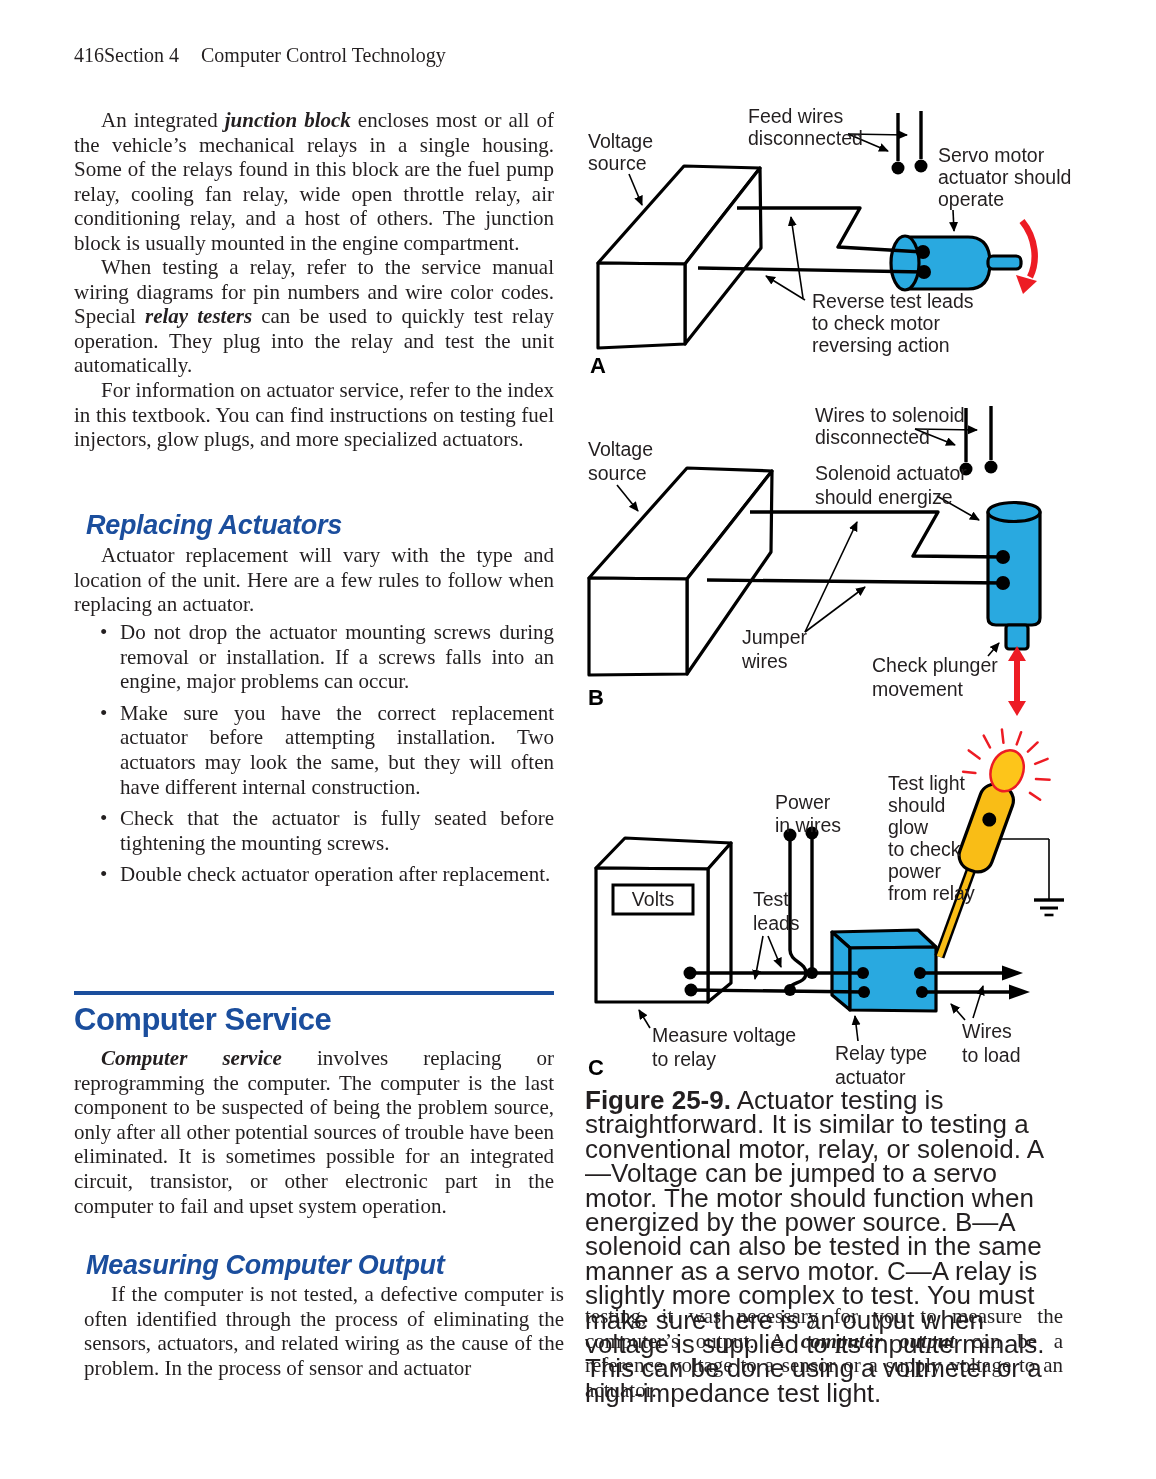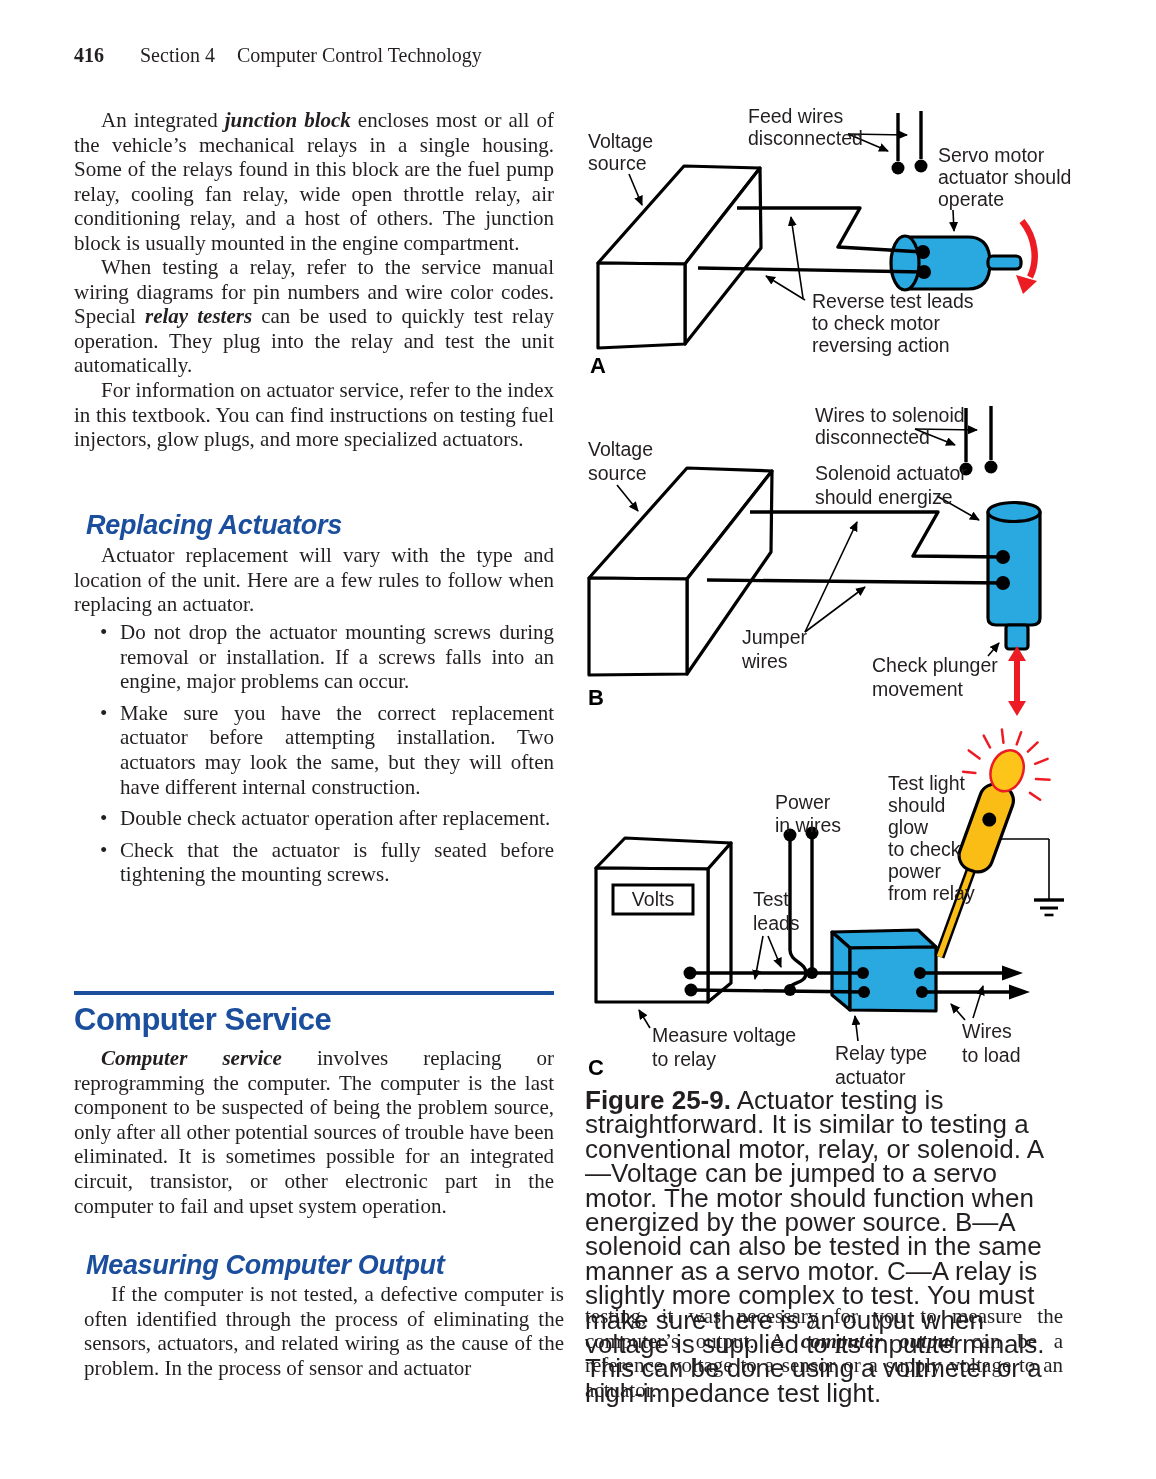--- a/index.html
+++ b/index.html
@@ -8,22 +8,22 @@
   html,body{margin:0;padding:0;background:#888;}
   .page{position:relative;width:1156px;height:1479px;background:#ffffff;overflow:hidden;
         font-family:"Liberation Serif","DejaVu Serif",serif;color:var(--ink);}
   .abs{position:absolute;}
   .serif{font-size:21px;line-height:24.6px;text-align:justify;}
   p{margin:0;}
   .ind{text-indent:27px;}
   .em{font-weight:bold;font-style:italic;}
   .b{font-weight:bold;}
   .pagehead{font-size:20px;color:var(--ink);}
-  .pagehead .num{font-weight:bold;}
-  .pagehead .sec{margin-left:36px;}
+  .pagehead .num{font-weight:normal;}
+  .pagehead .sec{}
   .pagehead .ttl{margin-left:22px;}
   .h-sub{font-family:"Liberation Sans","DejaVu Sans",sans-serif;font-weight:bold;font-style:italic;
          font-size:27px;color:var(--accent);margin:12px;letter-spacing:-0.3px;}
   .h-main{font-family:"Liberation Sans","DejaVu Sans",sans-serif;font-weight:bold;
           font-size:31px;color:var(--accent);margin:0;letter-spacing:-0.5px;}
   .rule{background:var(--accent);height:4px;}
   .bullets{list-style:none;margin:0;padding:0;font-size:21px;line-height:24.6px;text-align:justify;}
   .bullets li{position:relative;padding-left:46px;margin-bottom:7px;}
   .bullets li::before{content:"\2022";position:absolute;left:26px;top:0;}
   .caption{font-family:"Liberation Sans","DejaVu Sans",sans-serif;font-size:26px;
@@ -52,22 +52,22 @@
   <p class="abs serif ind" style="left:74px;top:255px;width:480px;"><span>When testing a relay, refer to the service manual wiring diagrams for pin numbers and wire color codes. Special </span><span class="em">relay testers</span><span> can be used to quickly test relay operation. They plug into the relay and test the unit automatically.</span></p>
   <p class="abs serif ind" style="left:74px;top:378px;width:480px;"><span>For information on actuator service, refer to the index in this textbook. You can find instructions on testing fuel injectors, glow plugs, and more specialized actuators.</span></p>
 
   <h2 class="abs h-sub" style="left:74px;top:498px;width:480px;">Replacing Actuators</h2>
 
   <p class="abs serif ind" style="left:74px;top:543px;width:480px;"><span>Actuator replacement will vary with the type and location of the unit. Here are a few rules to follow when replacing an actuator.</span></p>
 
   <ul class="abs bullets" style="left:74px;top:620px;width:480px;">
     <li>Do not drop the actuator mounting screws during removal or installation. If a screws falls into an engine, major problems can occur.</li>
     <li>Make sure you have the correct replacement actuator before attempting installation. Two actuators may look the same, but they will often have different internal construction.</li>
+    <li>Check that the actuator is fully seated before tightening the mounting screws.</li>
     <li>Double check actuator operation after replacement.</li>
-    <li>Check that the actuator is fully seated before tightening the mounting screws.</li>
   </ul>
 
   <div class="abs rule" style="left:74px;top:991px;width:480px;"></div>
   <h1 class="abs h-main" style="left:74px;top:1002px;width:480px;">Computer Service</h1>
 
   <p class="abs serif ind" style="left:74px;top:1046px;width:480px;"><span class="em">Computer service</span><span> involves replacing or reprogramming the computer. The computer is the last component to be suspected of being the problem source, only after all other potential sources of trouble have been eliminated. It is sometimes possible for an integrated circuit, transistor, or other electronic part in the computer to fail and upset system operation.</span></p>
 
   <h2 class="abs h-sub" style="left:74px;top:1238px;width:480px;">Measuring Computer Output</h2>
 
   <p class="abs serif ind" style="left:84px;top:1282px;width:480px;"><span>If the computer is not tested, a defective computer is often identified through the process of eliminating the sensors, actuators, and related wiring as the cause of the problem. In the process of sensor and actuator</span></p>

